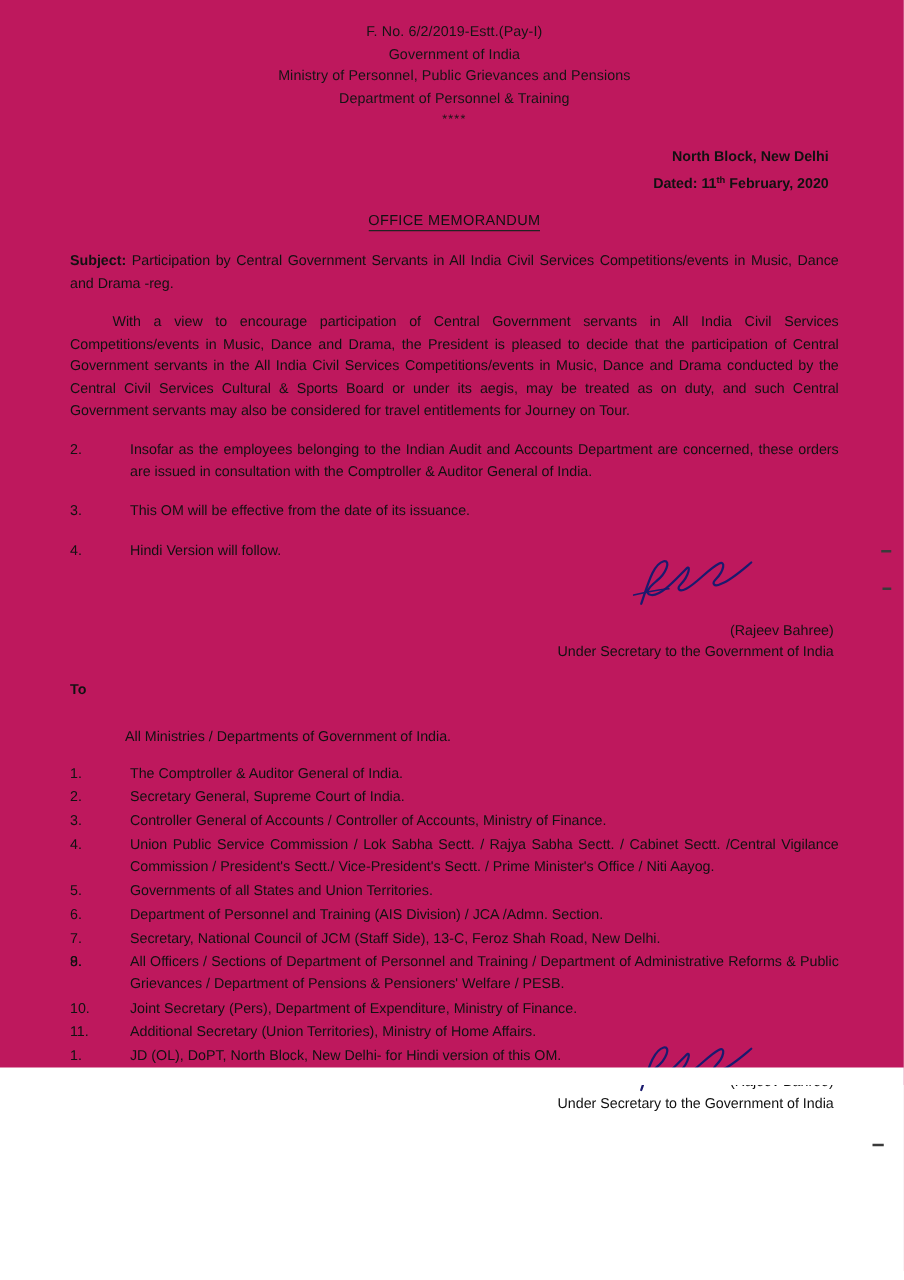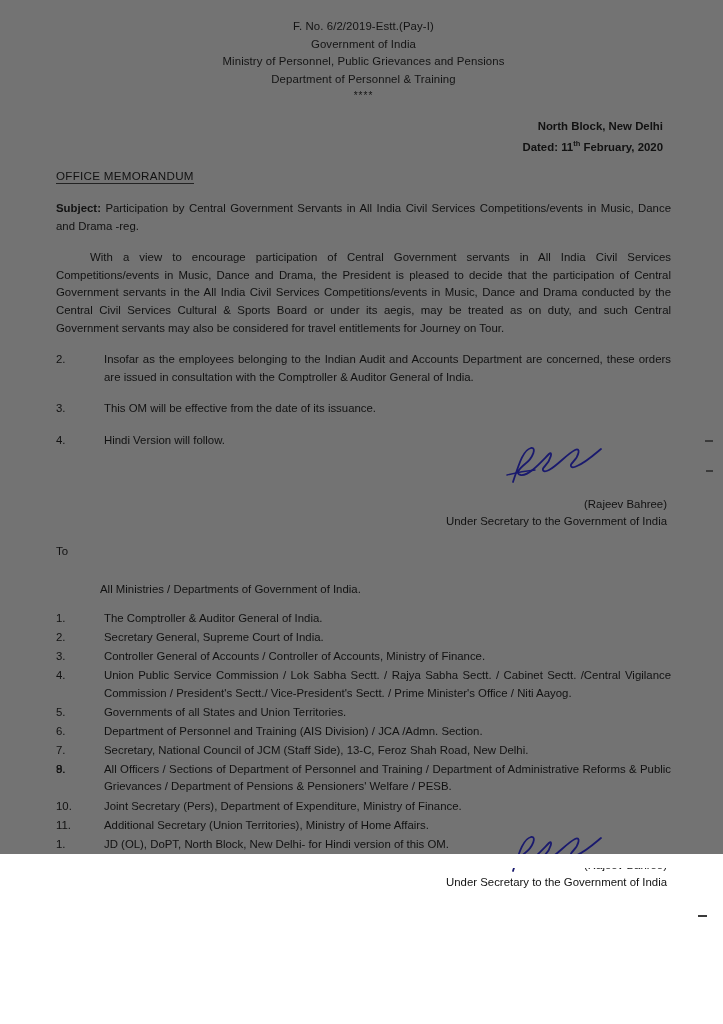--- a/index.html
+++ b/index.html
@@ -12,21 +12,21 @@
     height: 1024px;
     font-family: "Liberation Sans", sans-serif;
     color: #111111;
     position: relative;
     overflow: hidden;
   }
   .page {
     position: relative;
     width: 723px;
     height: 868px;
-    background: #737373;
+    background: #be185d;
     padding: 0;
     box-sizing: border-box;
   }
   .inner {
     position: absolute;
     left: 56px;
     right: 52px;
     top: 18px;
   }
   .ctr { text-align: center; }
@@ -44,20 +44,21 @@
   .right-block {
     text-align: right;
     font-size: 11.4px;
     line-height: 18px;
     margin-top: 12px;
     padding-right: 8px;
     font-weight: bold;
   }
   .sup { font-size: 7.5px; vertical-align: super; }
   .om-title {
+    text-align: center;
     font-size: 11.6px;
     margin-top: 14px;
     letter-spacing: 0.3px;
   }
   .om-title span {
     border-bottom: 1px solid #222;
     padding-bottom: 1px;
   }
   .subject {
     margin-top: 18px;
@@ -100,21 +101,21 @@
   .sig-svg {
     position: absolute;
     right: 60px;
     top: -8px;
   }
   .to-row {
     margin-top: 12px;
     font-size: 11.4px;
     line-height: 18px;
   }
-  .to-row .to-label { display: block; }
+  .to-row .to-label { display: block; font-weight: bold; }
   .to-row .to-val { display: block; padding-left: 44px; margin-top: 20px;}
   .copy-head {
     margin-top: 20px;
     font-size: 11.4px;
   }
   ol.copy-list {
     margin: 12px 0 0 0;
     padding: 0;
     list-style: none;
     font-size: 11.4px;

